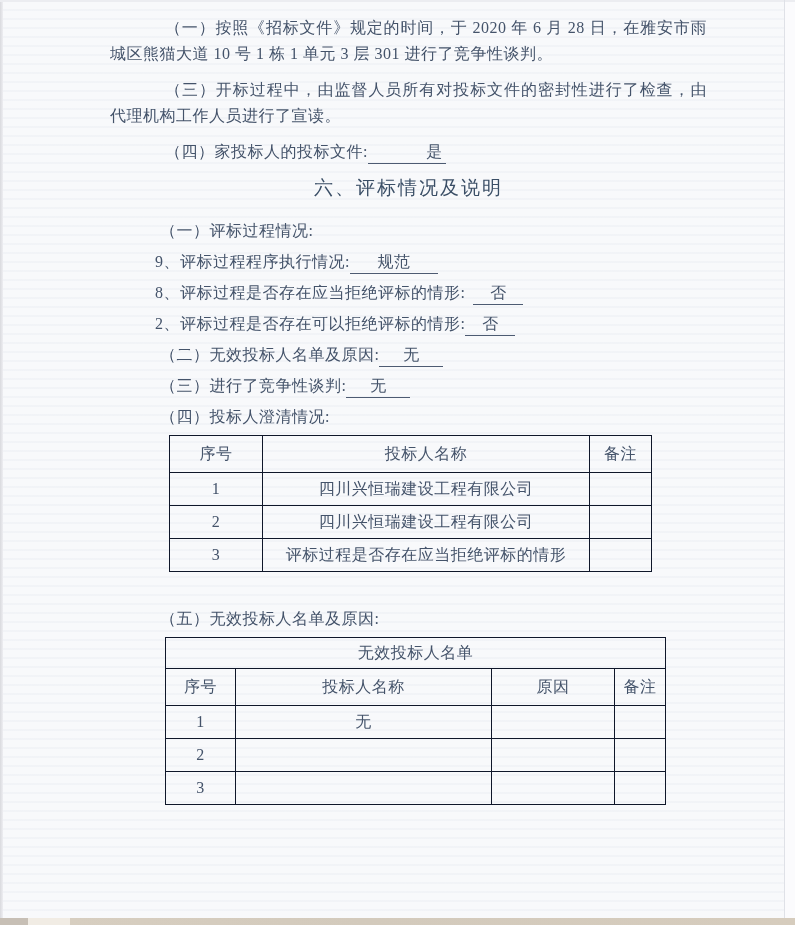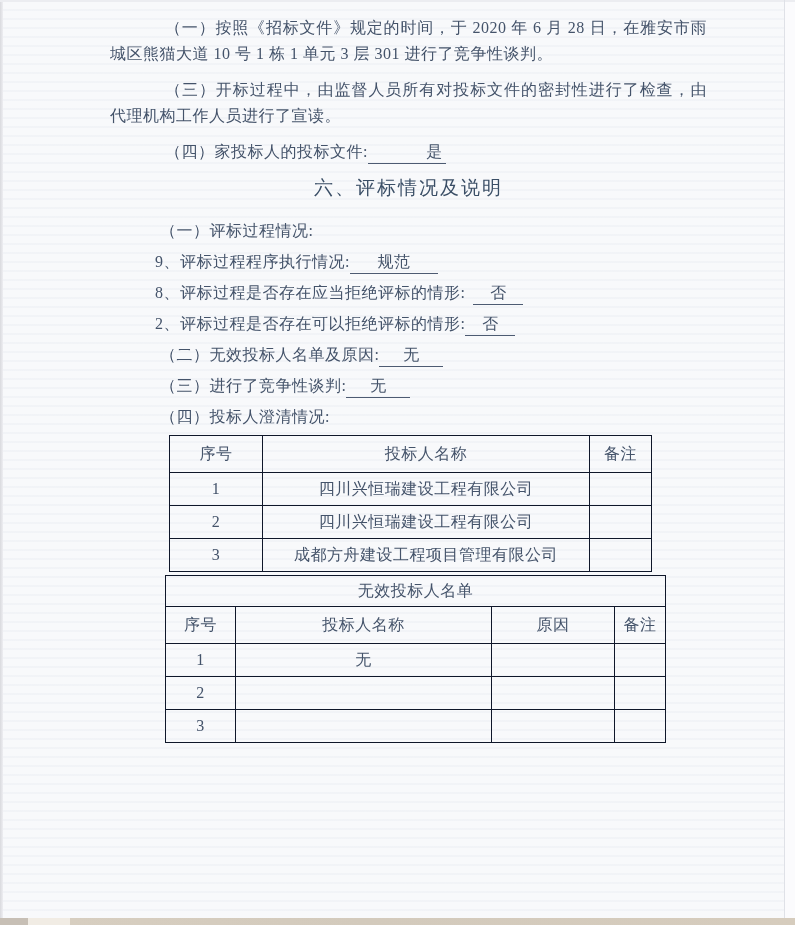--- a/index.html
+++ b/index.html
@@ -138,26 +138,27 @@
         <td>四川兴恒瑞建设工程有限公司</td>
         <td></td>
       </tr>
       <tr>
         <td>2</td>
         <td>四川兴恒瑞建设工程有限公司</td>
         <td></td>
       </tr>
       <tr>
         <td>3</td>
-        <td>成都方舟建设工程项目管理有限公司</td>
+        <td>评标过程是否存在应当拒绝评标的情形</td>
         <td></td>
       </tr>
     </tbody>
       </table>
 
+    <p class="item ind-paren lbl5">（五）无效投标人名单及原因:</p>
 
     <table class="t2">
       <colgroup>
           <col class="c-no">
           <col class="c-name">
           <col class="c-reason">
           <col class="c-note">
         </colgroup>
       <tbody>
           <tr>

